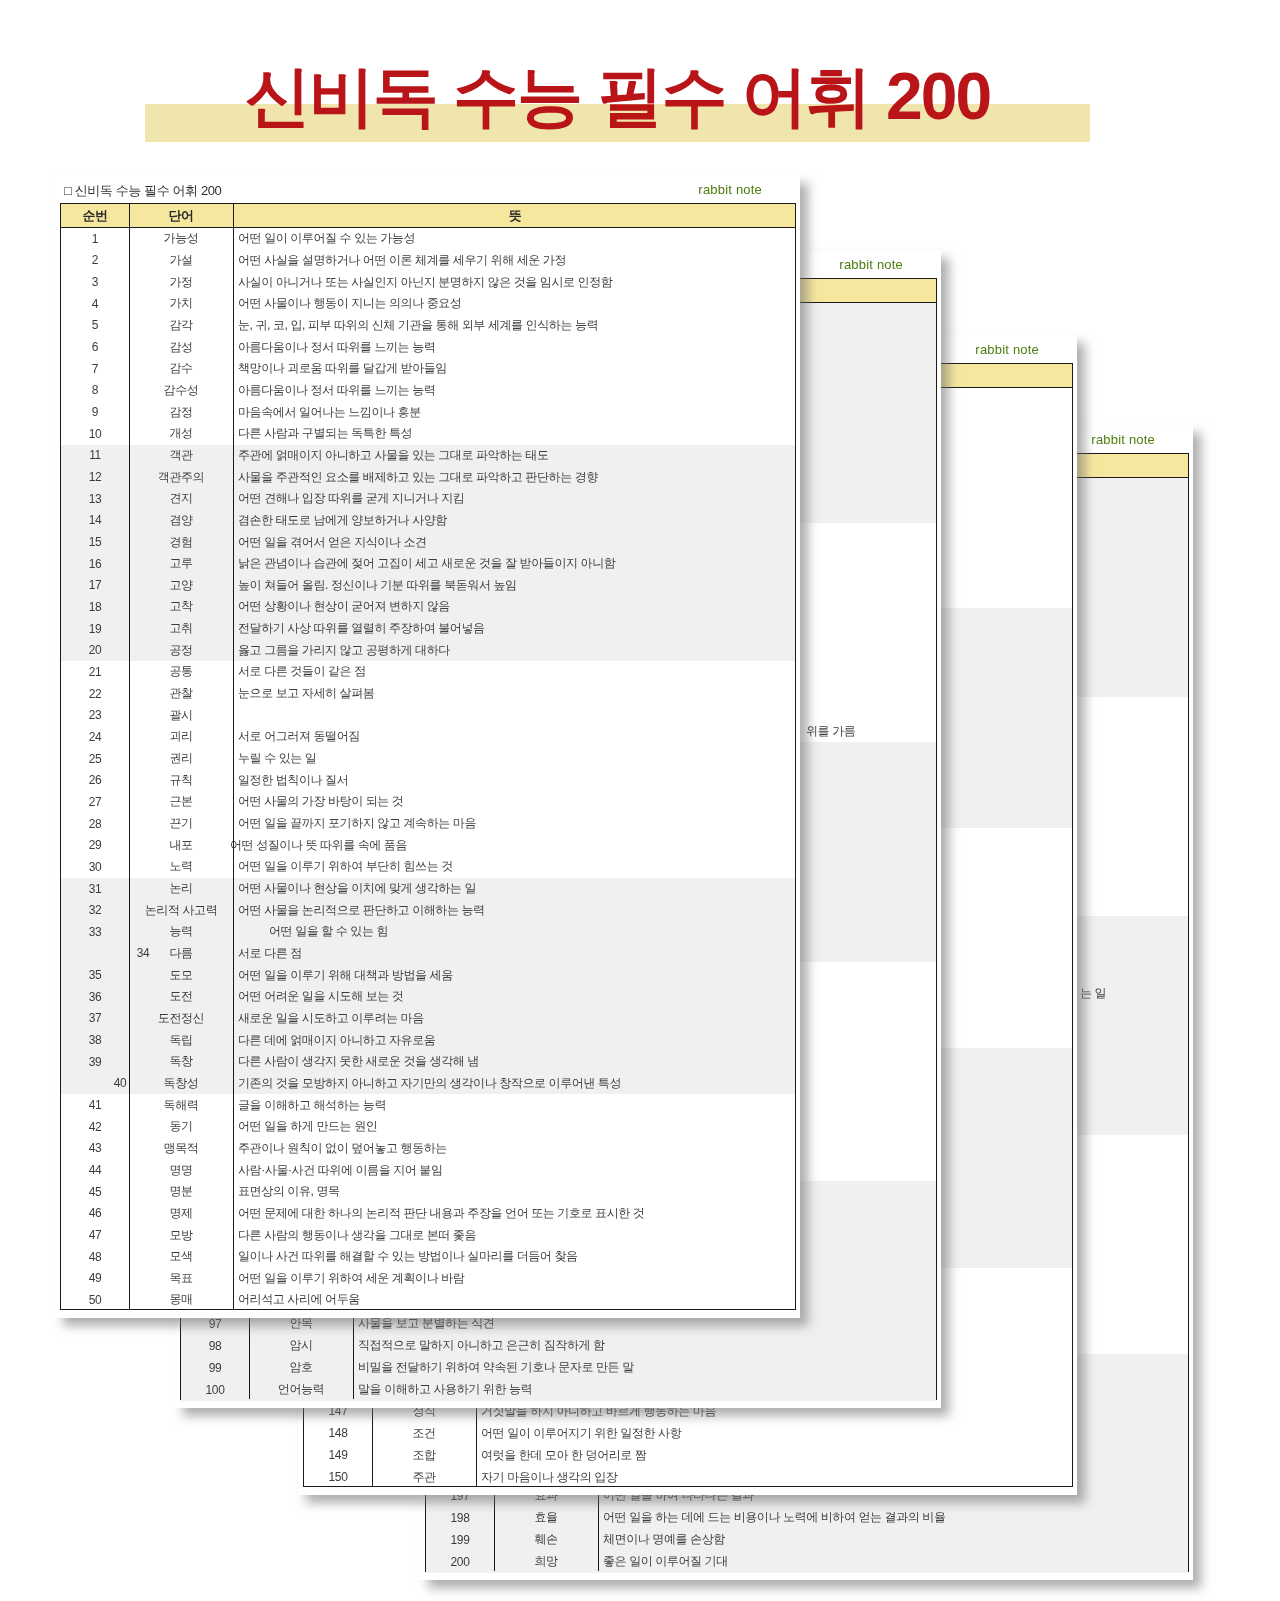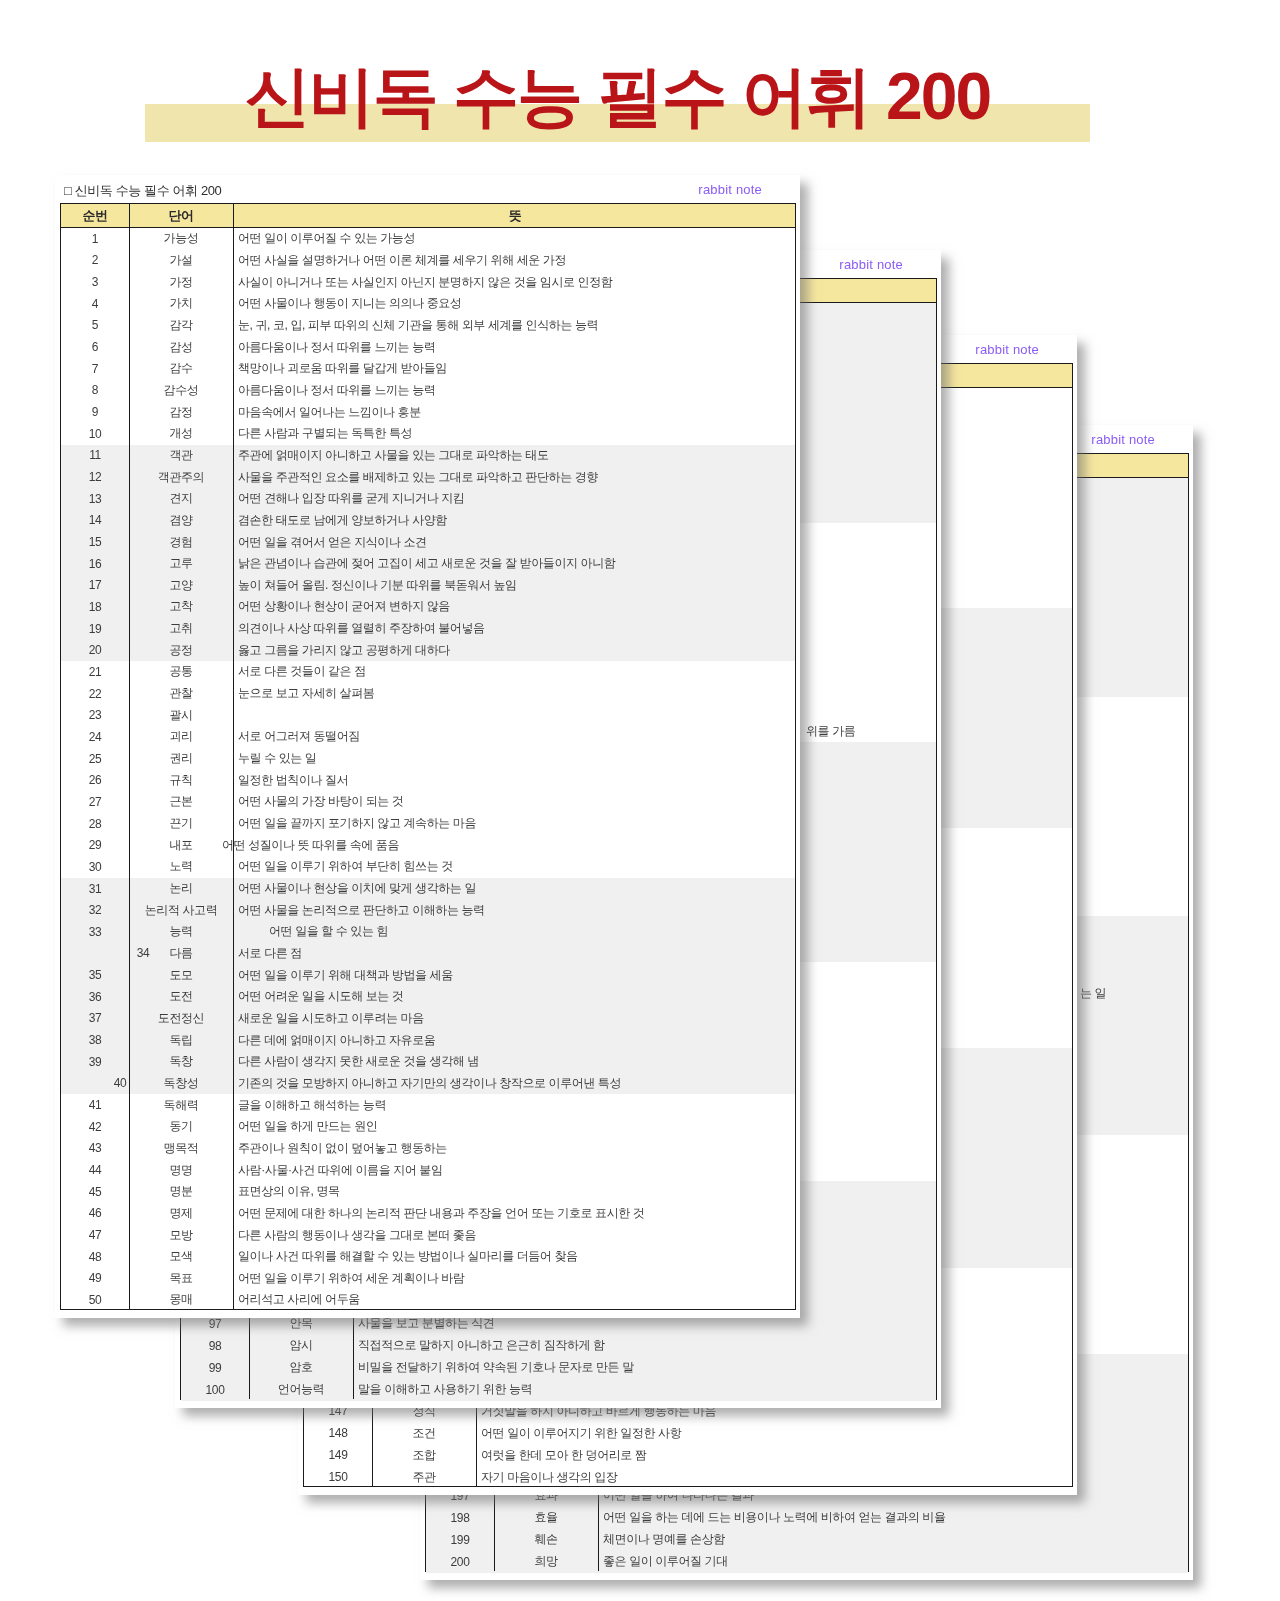--- a/index.html
+++ b/index.html
@@ -19,21 +19,21 @@
   
   .sheet{
     position:absolute;background:#ffffff;
     box-shadow:8px 8px 10px rgba(110,110,110,0.55);
   }
   .doc-title{
     position:absolute;left:9px;top:7px;font-size:13px;color:#2e2e2e;
     letter-spacing:-0.4px;white-space:nowrap;
   }
   .brand{
-    position:absolute;top:7px;right:38px;font-size:13px;color:#8b5cf6;
+    position:absolute;top:7px;right:38px;font-size:13px;color:#4d7c0f;
     letter-spacing:0.2px;white-space:nowrap;
   }
   .tbl{
     position:absolute;top:28px;left:5px;
     border:1.6px solid #1b1b1b;box-sizing:border-box;background:#ffffff;
   }
   .tbl-head{
     position:relative;height:24px;background:#f6e79f;
     border-bottom:1.6px solid #1b1b1b;box-sizing:border-box;
   }
@@ -163,21 +163,21 @@
             <div class="cell meaning" style="left: 172px; width: 564px;">높이 쳐들어 올림. 정신이나 기분 따위를 북돋워서 높임</div>
           </div>
           <div class="row band" style="height: 21.66px;">
             <div class="cell num" style="left: 0px; width: 68px;">18</div>
             <div class="cell word" style="left: 68px; width: 104px;">고착</div>
             <div class="cell meaning" style="left: 172px; width: 564px;">어떤 상황이나 현상이 굳어져 변하지 않음</div>
           </div>
           <div class="row band" style="height: 21.66px;">
             <div class="cell num" style="left: 0px; width: 68px;">19</div>
             <div class="cell word" style="left: 68px; width: 104px;">고취</div>
-            <div class="cell meaning" style="left: 172px; width: 564px;">의견이나 사상 따위를 열렬히 주장하여 불어넣음</div>
+            <div class="cell meaning" style="left: 172px; width: 564px;">전달하기 사상 따위를 열렬히 주장하여 불어넣음</div>
           </div>
           <div class="row band" style="height: 21.66px;">
             <div class="cell num" style="left: 0px; width: 68px;">20</div>
             <div class="cell word" style="left: 68px; width: 104px;">공정</div>
             <div class="cell meaning" style="left: 172px; width: 564px;">옳고 그름을 가리지 않고 공평하게 대하다</div>
           </div>
           <div class="row" style="height: 21.66px;">
             <div class="cell num" style="left: 0px; width: 68px;">21</div>
             <div class="cell word" style="left: 68px; width: 104px;">공통</div>
             <div class="cell meaning" style="left: 172px; width: 564px;">서로 다른 것들이 같은 점</div>
@@ -212,21 +212,21 @@
             <div class="cell meaning" style="left: 172px; width: 564px;">어떤 사물의 가장 바탕이 되는 것</div>
           </div>
           <div class="row" style="height: 21.66px;">
             <div class="cell num" style="left: 0px; width: 68px;">28</div>
             <div class="cell word" style="left: 68px; width: 104px;">끈기</div>
             <div class="cell meaning" style="left: 172px; width: 564px;">어떤 일을 끝까지 포기하지 않고 계속하는 마음</div>
           </div>
           <div class="row" style="height: 21.66px;">
             <div class="cell num" style="left: 0px; width: 68px;">29</div>
             <div class="cell word" style="left: 68px; width: 104px;">내포</div>
-            <div class="cell meaning" style="left: 156px; width: 564px;">어떤 성질이나 뜻 따위를 속에 품음</div>
+            <div class="cell meaning" style="left: 164px; width: 564px;">어떤 성질이나 뜻 따위를 속에 품음</div>
           </div>
           <div class="row" style="height: 21.66px;">
             <div class="cell num" style="left: 0px; width: 68px;">30</div>
             <div class="cell word" style="left: 68px; width: 104px;">노력</div>
             <div class="cell meaning" style="left: 172px; width: 564px;">어떤 일을 이루기 위하여 부단히 힘쓰는 것</div>
           </div>
           <div class="row band" style="height: 21.66px;">
             <div class="cell num" style="left: 0px; width: 68px;">31</div>
             <div class="cell word" style="left: 68px; width: 104px;">논리</div>
             <div class="cell meaning" style="left: 172px; width: 564px;">어떤 사물이나 현상을 이치에 맞게 생각하는 일</div>

